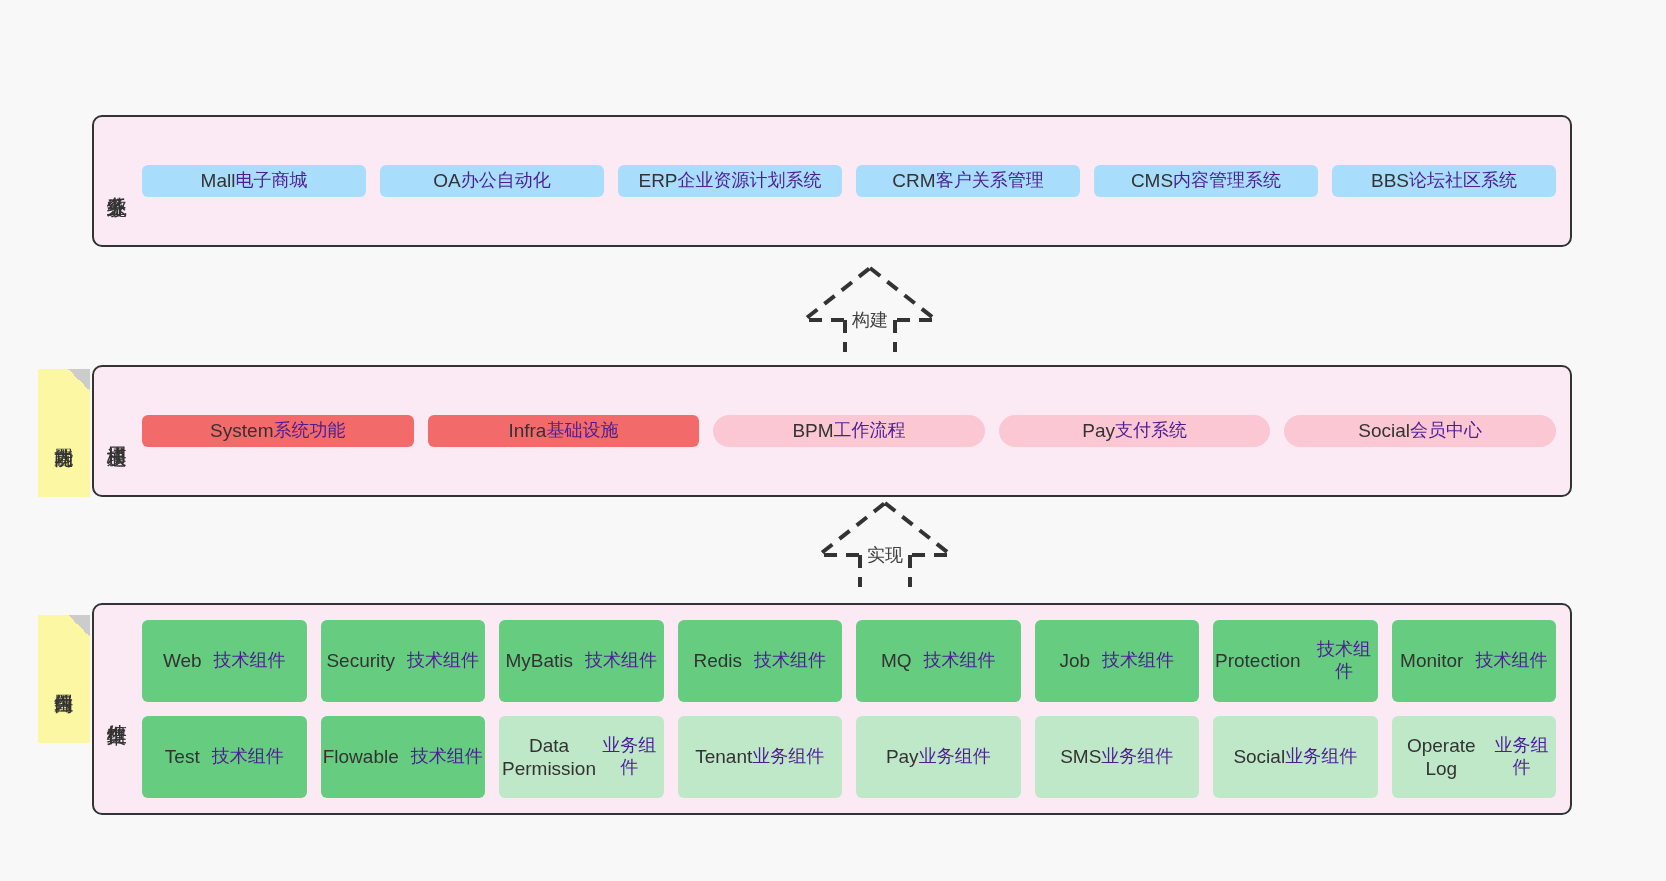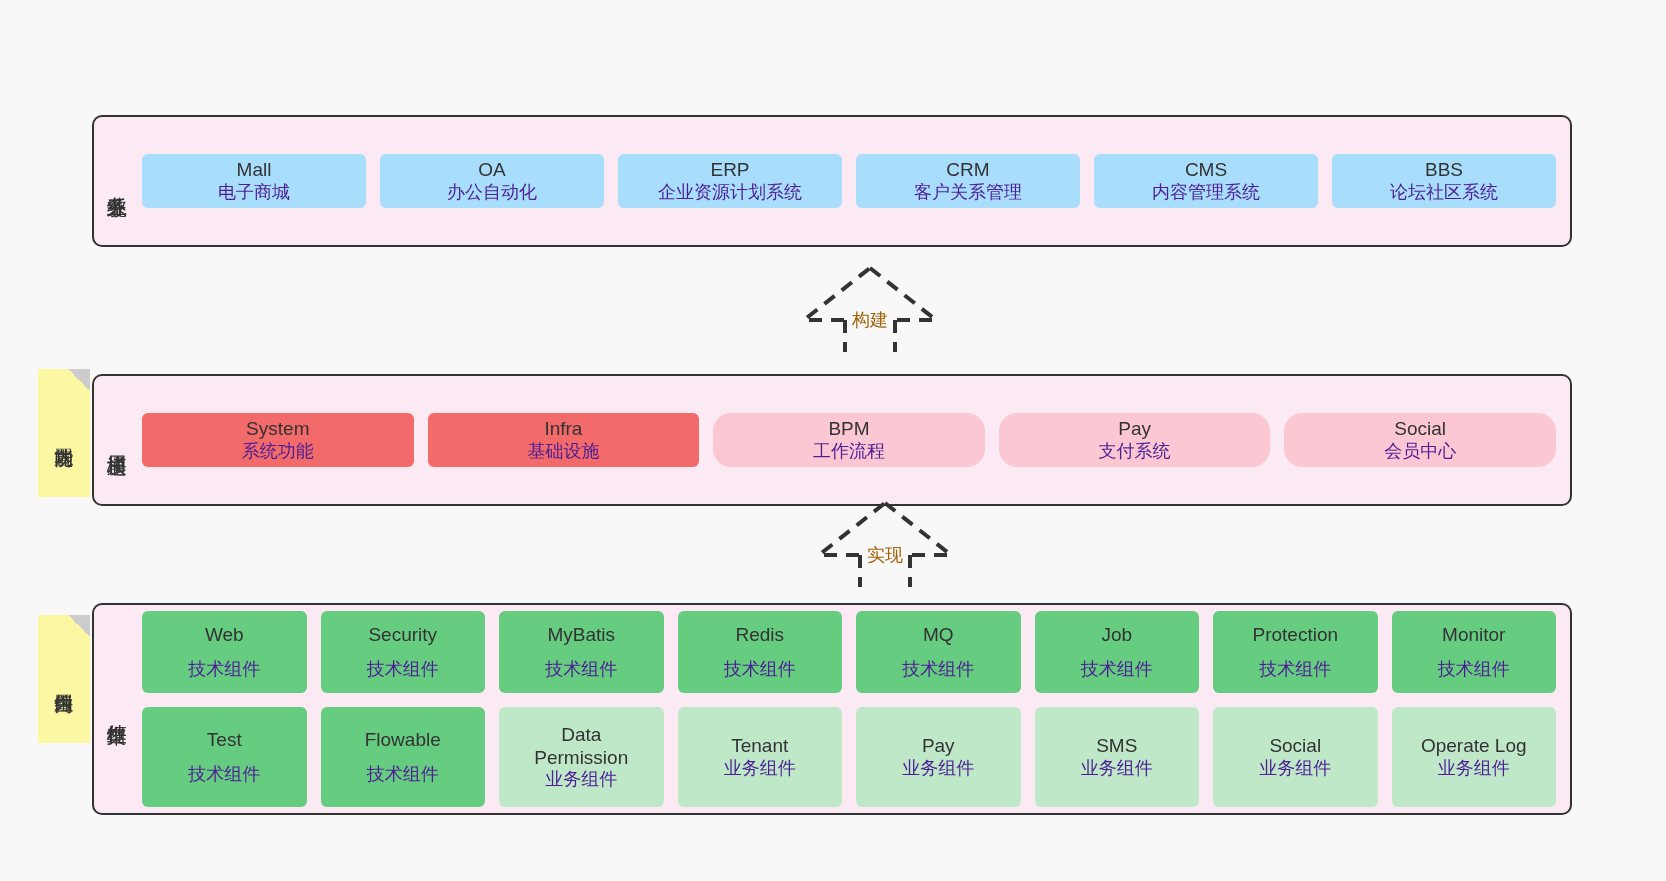--- a/index.html
+++ b/index.html
@@ -65,26 +65,25 @@
     display: flex;
     gap: 14px;
     align-items: stretch;
   }
 
   
   .card {
     flex: 1 1 0;
     border-radius: 6px;
     display: flex;
-    flex-direction: column;
     align-items: center;
     justify-content: center;
     text-align: center;
     box-sizing: border-box;
-    padding: 4px 16px;
+    padding: 4px 2px;
     line-height: 1.22;
   }
   .card .en {
     font-size: 19px;
     color: #333333;
     white-space: normal;
   }
   .card .cn {
     font-size: 18px;
     color: #4c1d95;
@@ -129,21 +128,21 @@
     z-index: 2;
   }
   .connector svg { display: block; overflow: visible; }
   .connector .conn-label {
     position: absolute;
     left: 50%;
     transform: translateX(-50%);
     background: #f8f8f8;
     padding: 0 3px;
     font-size: 18px;
-    color: #a16207;
+    color: #404040;
     white-space: nowrap;
   }
 </style>
 </head>
 <body>
 
 <div id="canvas">
 
   <div class="layer" id="layer-business" style="left:92px; top:115px; width:1480px; height:132px;">
     <div class="layer-title">业务系统</div>
@@ -184,21 +183,21 @@
 
       <path d="M 50 58 L 50 90 M 100 58 L 100 90" fill="none" stroke="#333333" stroke-width="4" stroke-dasharray="13 9"></path>
     </svg>
     <span class="conn-label" style="top:46px;">构建</span>
   </div>
 
   <div class="sticky" id="sticky-builtin-function" style="left:38px; top:369px; height:128px;">
     <span>内置功能</span>
   </div>
 
-  <div class="layer" id="layer-common" style="left:92px; top:365px; width:1480px; height:132px;margin-top:9px;">
+  <div class="layer" id="layer-common" style="left:92px; top:365px; width:1480px; height:132px;">
     <div class="layer-title">通用模块</div>
     <div class="layer-body">
       <div class="row">
         <div class="card red">
           <span class="en">System</span>
           <span class="cn">系统功能</span>
         </div>
         <div class="card red">
           <span class="en">Infra</span>
           <span class="cn">基础设施</span>
@@ -263,21 +262,21 @@
         <div class="card green">
           <span class="en">Protection</span>
           <span class="cn">技术组件</span>
         </div>
         <div class="card green">
           <span class="en">Monitor</span>
           <span class="cn">技术组件</span>
         </div>
       </div>
 
-      <div class="row" style="height:100px;">
+      <div class="row" style="height:82px;">
         <div class="card green">
           <span class="en">Test</span>
           <span class="cn">技术组件</span>
         </div>
         <div class="card green">
           <span class="en">Flowable</span>
           <span class="cn">技术组件</span>
         </div>
         <div class="card lightgreen">
           <span class="en" style="max-width:96px;">Data Permission</span>

